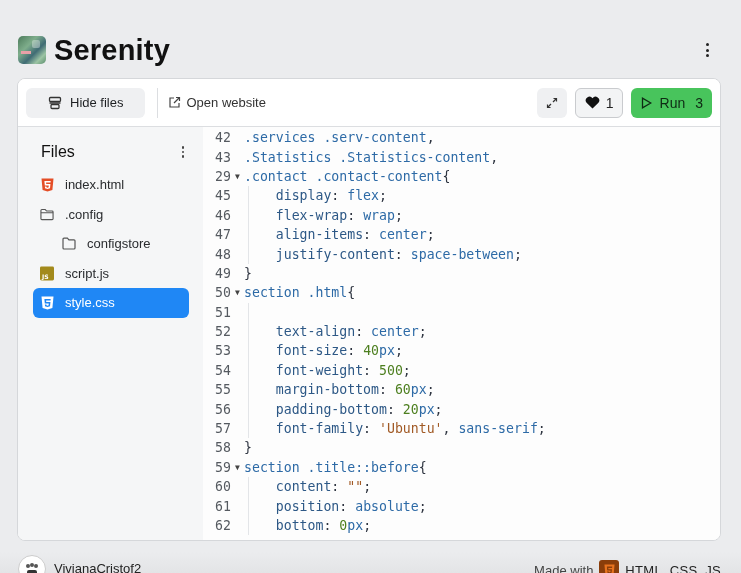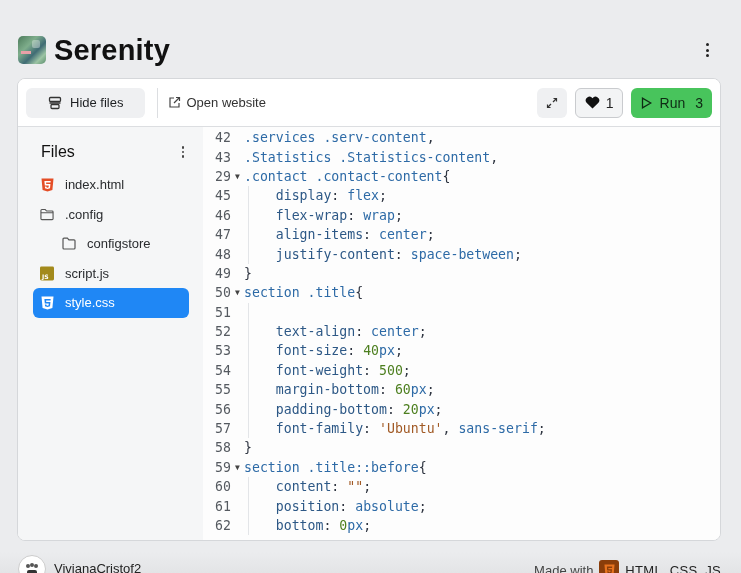--- a/index.html
+++ b/index.html
@@ -234,21 +234,21 @@
 
     <div class="editor" id="editor">
         <div class="line"><span class="ln">42</span><span class="fold"></span><span class="code"><span class="t-sel">.services .serv-content</span><span class="t-punc">,</span></span></div>
         <div class="line"><span class="ln">43</span><span class="fold"></span><span class="code"><span class="t-sel">.Statistics .Statistics-content</span><span class="t-punc">,</span></span></div>
         <div class="line"><span class="ln">29</span><span class="fold">▼</span><span class="code"><span class="t-sel">.contact .contact-content</span><span class="t-punc">{</span></span></div>
         <div class="line"><span class="guide"></span><span class="ln">45</span><span class="fold"></span><span class="code">    <span class="t-prop">display</span><span class="t-punc">: </span><span class="t-val">flex</span><span class="t-punc">;</span></span></div>
         <div class="line"><span class="guide"></span><span class="ln">46</span><span class="fold"></span><span class="code">    <span class="t-prop">flex-wrap</span><span class="t-punc">: </span><span class="t-val">wrap</span><span class="t-punc">;</span></span></div>
         <div class="line"><span class="guide"></span><span class="ln">47</span><span class="fold"></span><span class="code">    <span class="t-prop">align-items</span><span class="t-punc">: </span><span class="t-val">center</span><span class="t-punc">;</span></span></div>
         <div class="line"><span class="guide"></span><span class="ln">48</span><span class="fold"></span><span class="code">    <span class="t-prop">justify-content</span><span class="t-punc">: </span><span class="t-val">space-between</span><span class="t-punc">;</span></span></div>
         <div class="line"><span class="ln">49</span><span class="fold"></span><span class="code"><span class="t-punc">}</span></span></div>
-        <div class="line"><span class="ln">50</span><span class="fold">▼</span><span class="code"><span class="t-sel">section .title</span><span class="t-punc">{</span></span></div>
+        <div class="line"><span class="ln">50</span><span class="fold">▼</span><span class="code"><span class="t-sel">section .html</span><span class="t-punc">{</span></span></div>
         <div class="line"><span class="guide"></span><span class="ln">51</span><span class="fold"></span></div>
         <div class="line"><span class="guide"></span><span class="ln">52</span><span class="fold"></span><span class="code">    <span class="t-prop">text-align</span><span class="t-punc">: </span><span class="t-val">center</span><span class="t-punc">;</span></span></div>
         <div class="line"><span class="guide"></span><span class="ln">53</span><span class="fold"></span><span class="code">    <span class="t-prop">font-size</span><span class="t-punc">: </span><span class="t-num">40</span><span class="t-val">px</span><span class="t-punc">;</span></span></div>
         <div class="line"><span class="guide"></span><span class="ln">54</span><span class="fold"></span><span class="code">    <span class="t-prop">font-weight</span><span class="t-punc">: </span><span class="t-num">500</span><span class="t-punc">;</span></span></div>
         <div class="line"><span class="guide"></span><span class="ln">55</span><span class="fold"></span><span class="code">    <span class="t-prop">margin-bottom</span><span class="t-punc">: </span><span class="t-num">60</span><span class="t-val">px</span><span class="t-punc">;</span></span></div>
         <div class="line"><span class="guide"></span><span class="ln">56</span><span class="fold"></span><span class="code">    <span class="t-prop">padding-bottom</span><span class="t-punc">: </span><span class="t-num">20</span><span class="t-val">px</span><span class="t-punc">;</span></span></div>
         <div class="line"><span class="guide"></span><span class="ln">57</span><span class="fold"></span><span class="code">    <span class="t-prop">font-family</span><span class="t-punc">: </span><span class="t-str">'Ubuntu'</span><span class="t-punc">, </span><span class="t-val">sans-serif</span><span class="t-punc">;</span></span></div>
         <div class="line"><span class="ln">58</span><span class="fold"></span><span class="code"><span class="t-punc">}</span></span></div>
         <div class="line"><span class="ln">59</span><span class="fold">▼</span><span class="code"><span class="t-sel">section .title::before</span><span class="t-punc">{</span></span></div>
         <div class="line"><span class="guide"></span><span class="ln">60</span><span class="fold"></span><span class="code">    <span class="t-prop">content</span><span class="t-punc">: </span><span class="t-str">""</span><span class="t-punc">;</span></span></div>

